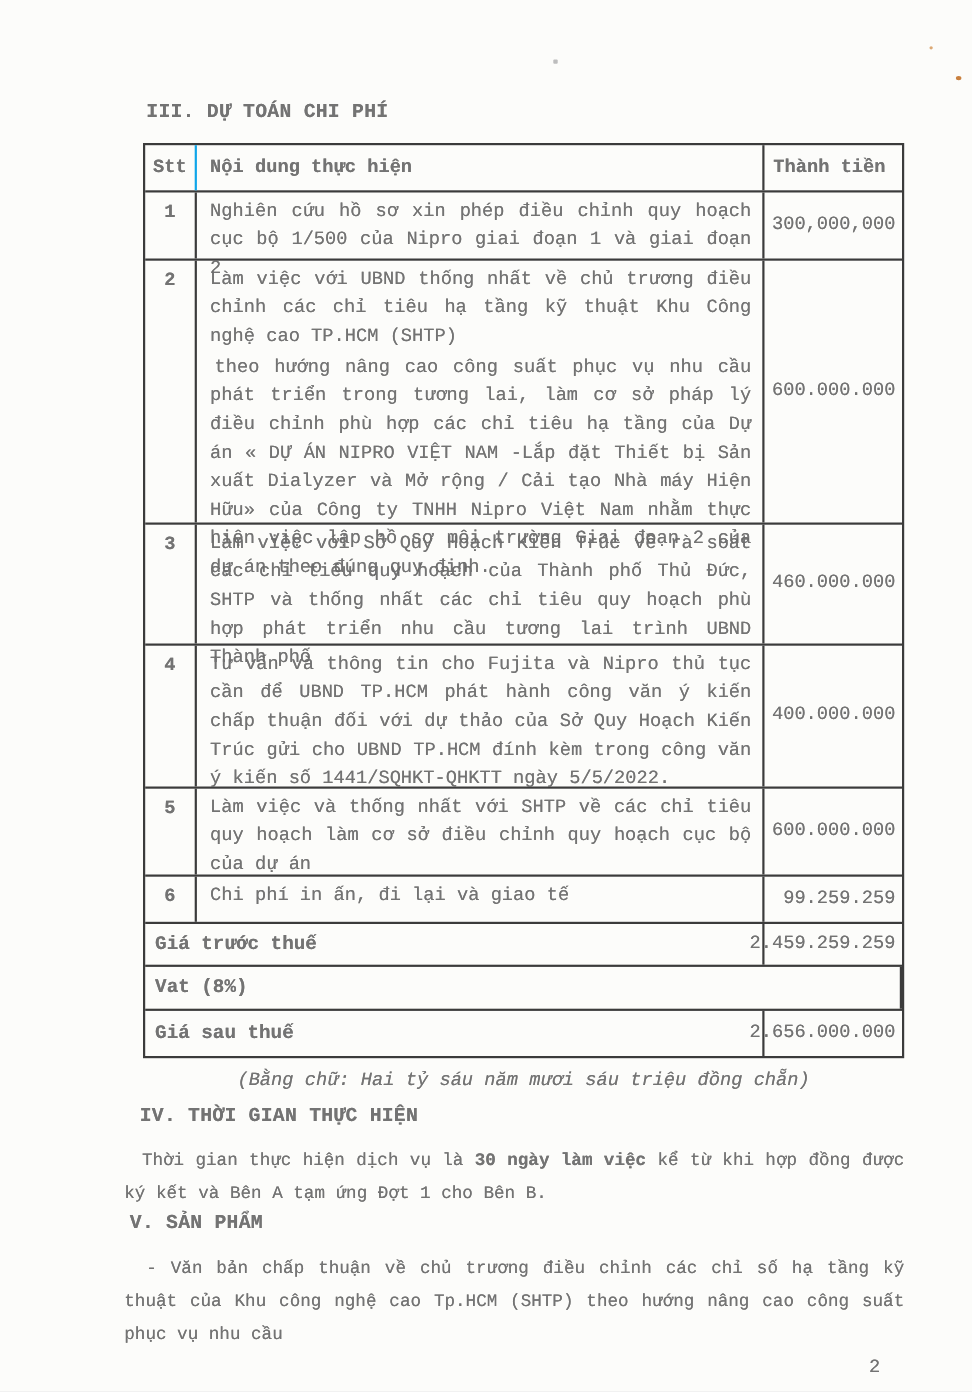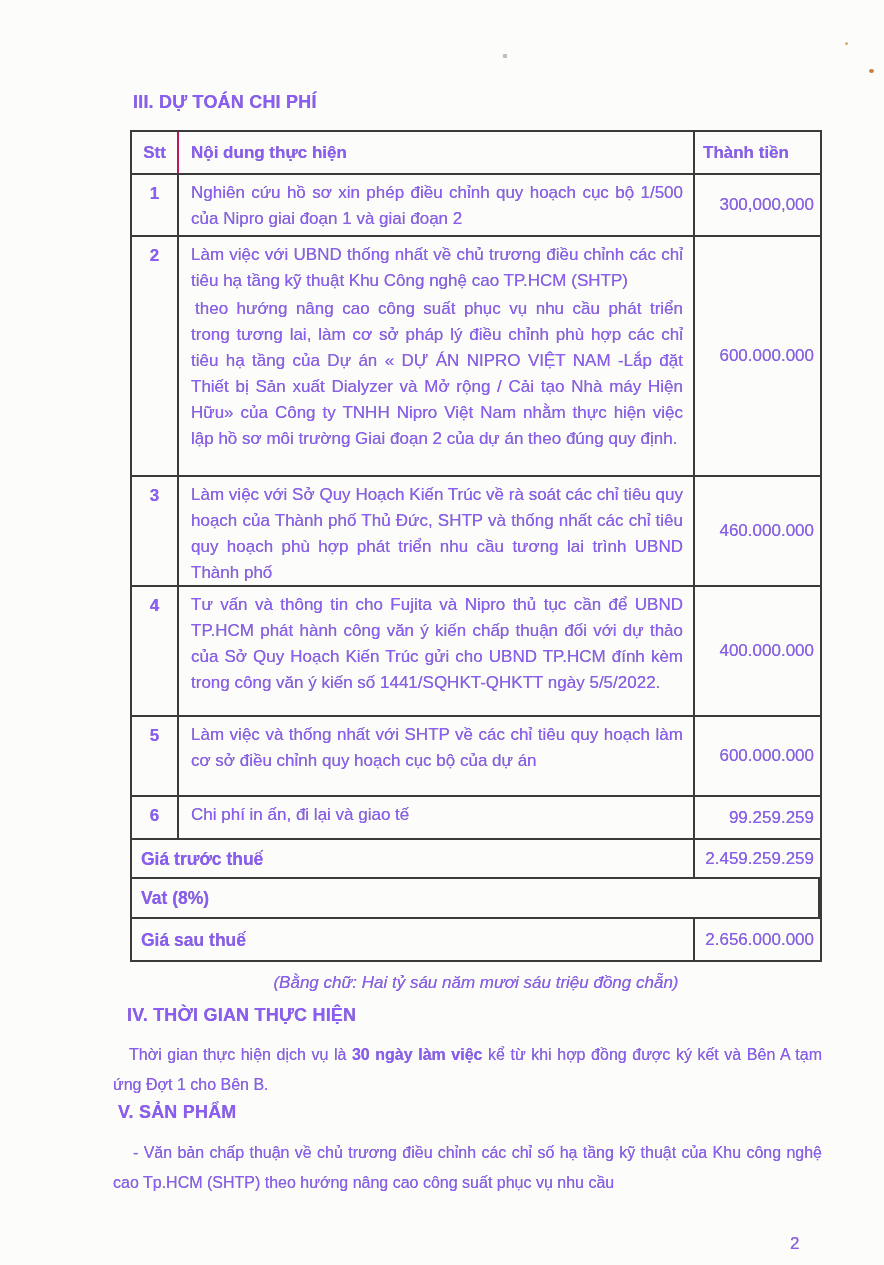--- a/index.html
+++ b/index.html
@@ -1,22 +1,22 @@
 <!DOCTYPE html>
 <html><head>
 <meta charset="utf-8">
 <style>
   * { box-sizing: border-box; margin: 0; padding: 0; }
   html,body { background:#e9e9e9; }
   .page {
     position: relative;
     width: 884px; height: 1265px;
     background: #fcfcfa;
-    font-family: Liberation Sans, sans-serif;
-    color: #8b5cf6;
+    font-family: Liberation Mono, monospace;
+    color: #737373;
     overflow: hidden;
     text-shadow: 0 0 0.5px rgba(40,40,40,0.55);
   }
   .title {
     position: absolute;
     font-size: 18px; font-weight: bold;
     letter-spacing: 0.2px;
     white-space: nowrap;
   }
   .title-iii { left: 133px; top: 92px; }
@@ -55,21 +55,21 @@
     padding-left: 12px; font-weight: bold;
   }
   .cell-header-amount {
     width: 125px; flex: 0 0 125px;
     display: flex; align-items: center;
     padding-left: 8px; font-weight: bold;
     white-space: nowrap;
   }
   .cell-header-stt {
     width: 47px; flex: 0 0 47px;
-    border-right: 2px solid #be185d;
+    border-right: 2px solid #0ea5e9;
     display: flex; align-items: center; justify-content: center;
     font-weight: bold;
   }
   .cell-sumlabel {
     flex: 1; border-right: 2px solid #3b3b3b;
     display: flex; align-items: center;
     padding-left: 9px; font-weight: bold; font-size: 17.5px;
   }
   .row-h  { height: 43px; }
   .row-1  { height: 62px; }

